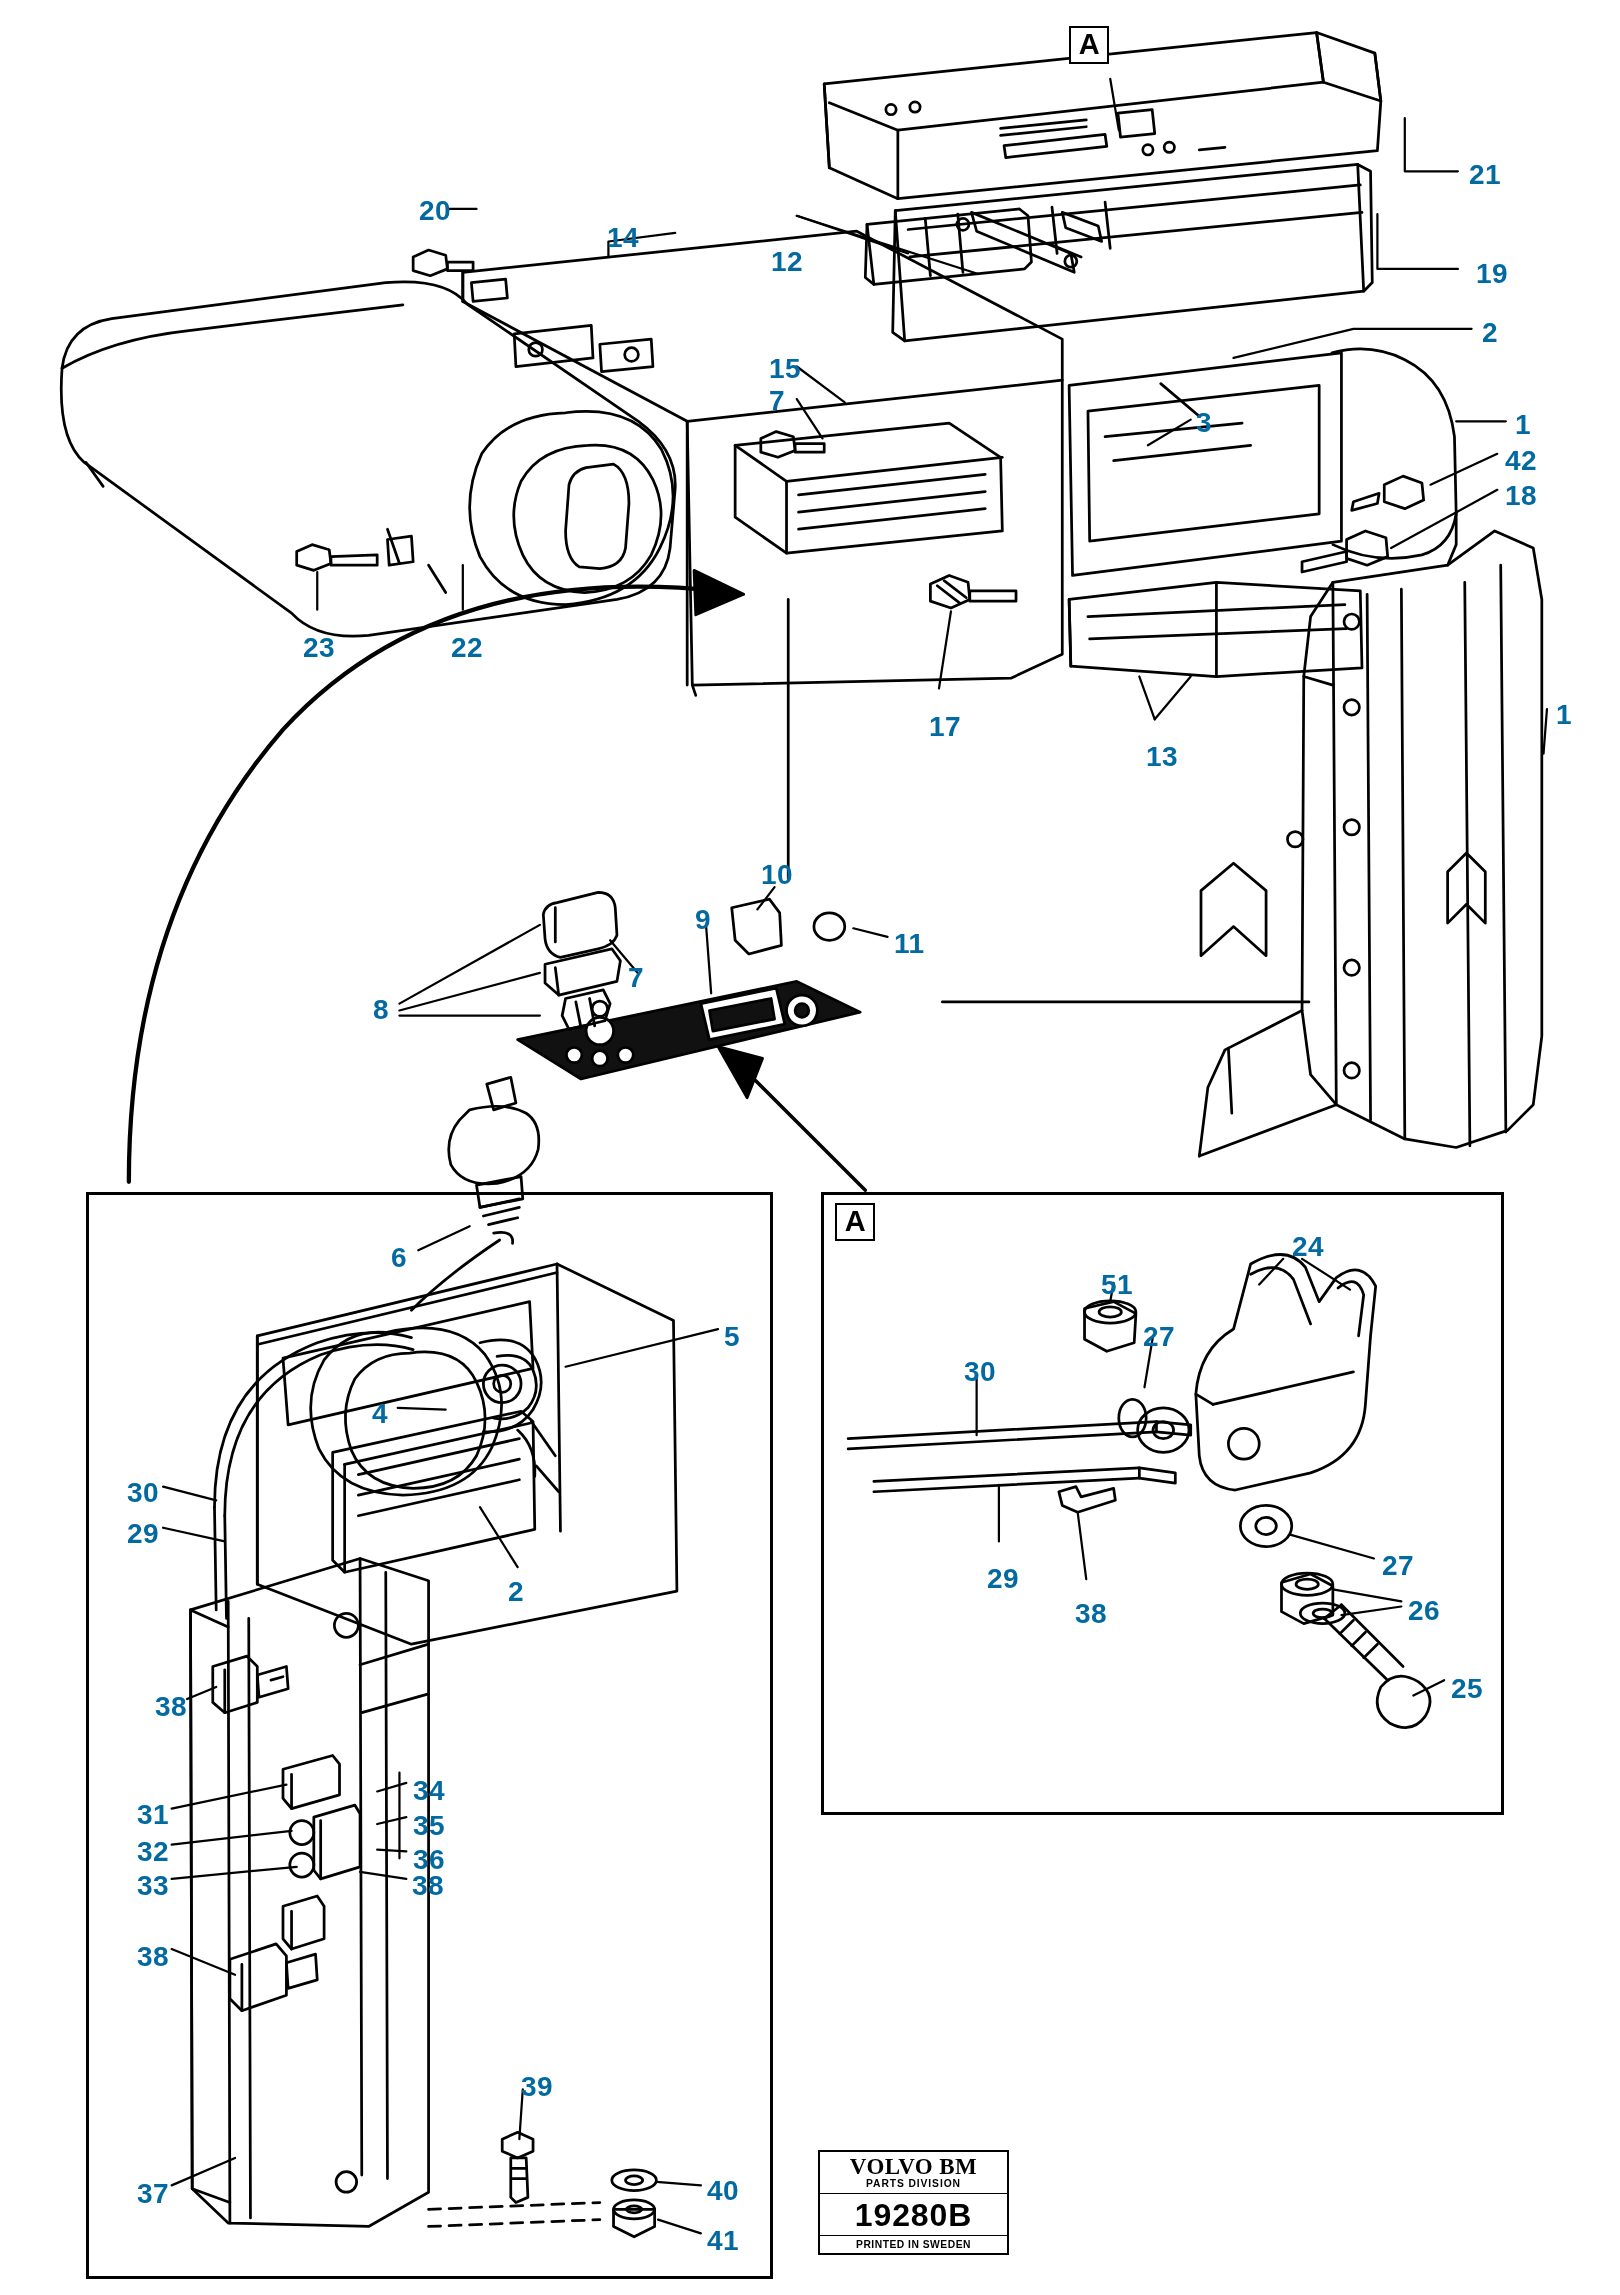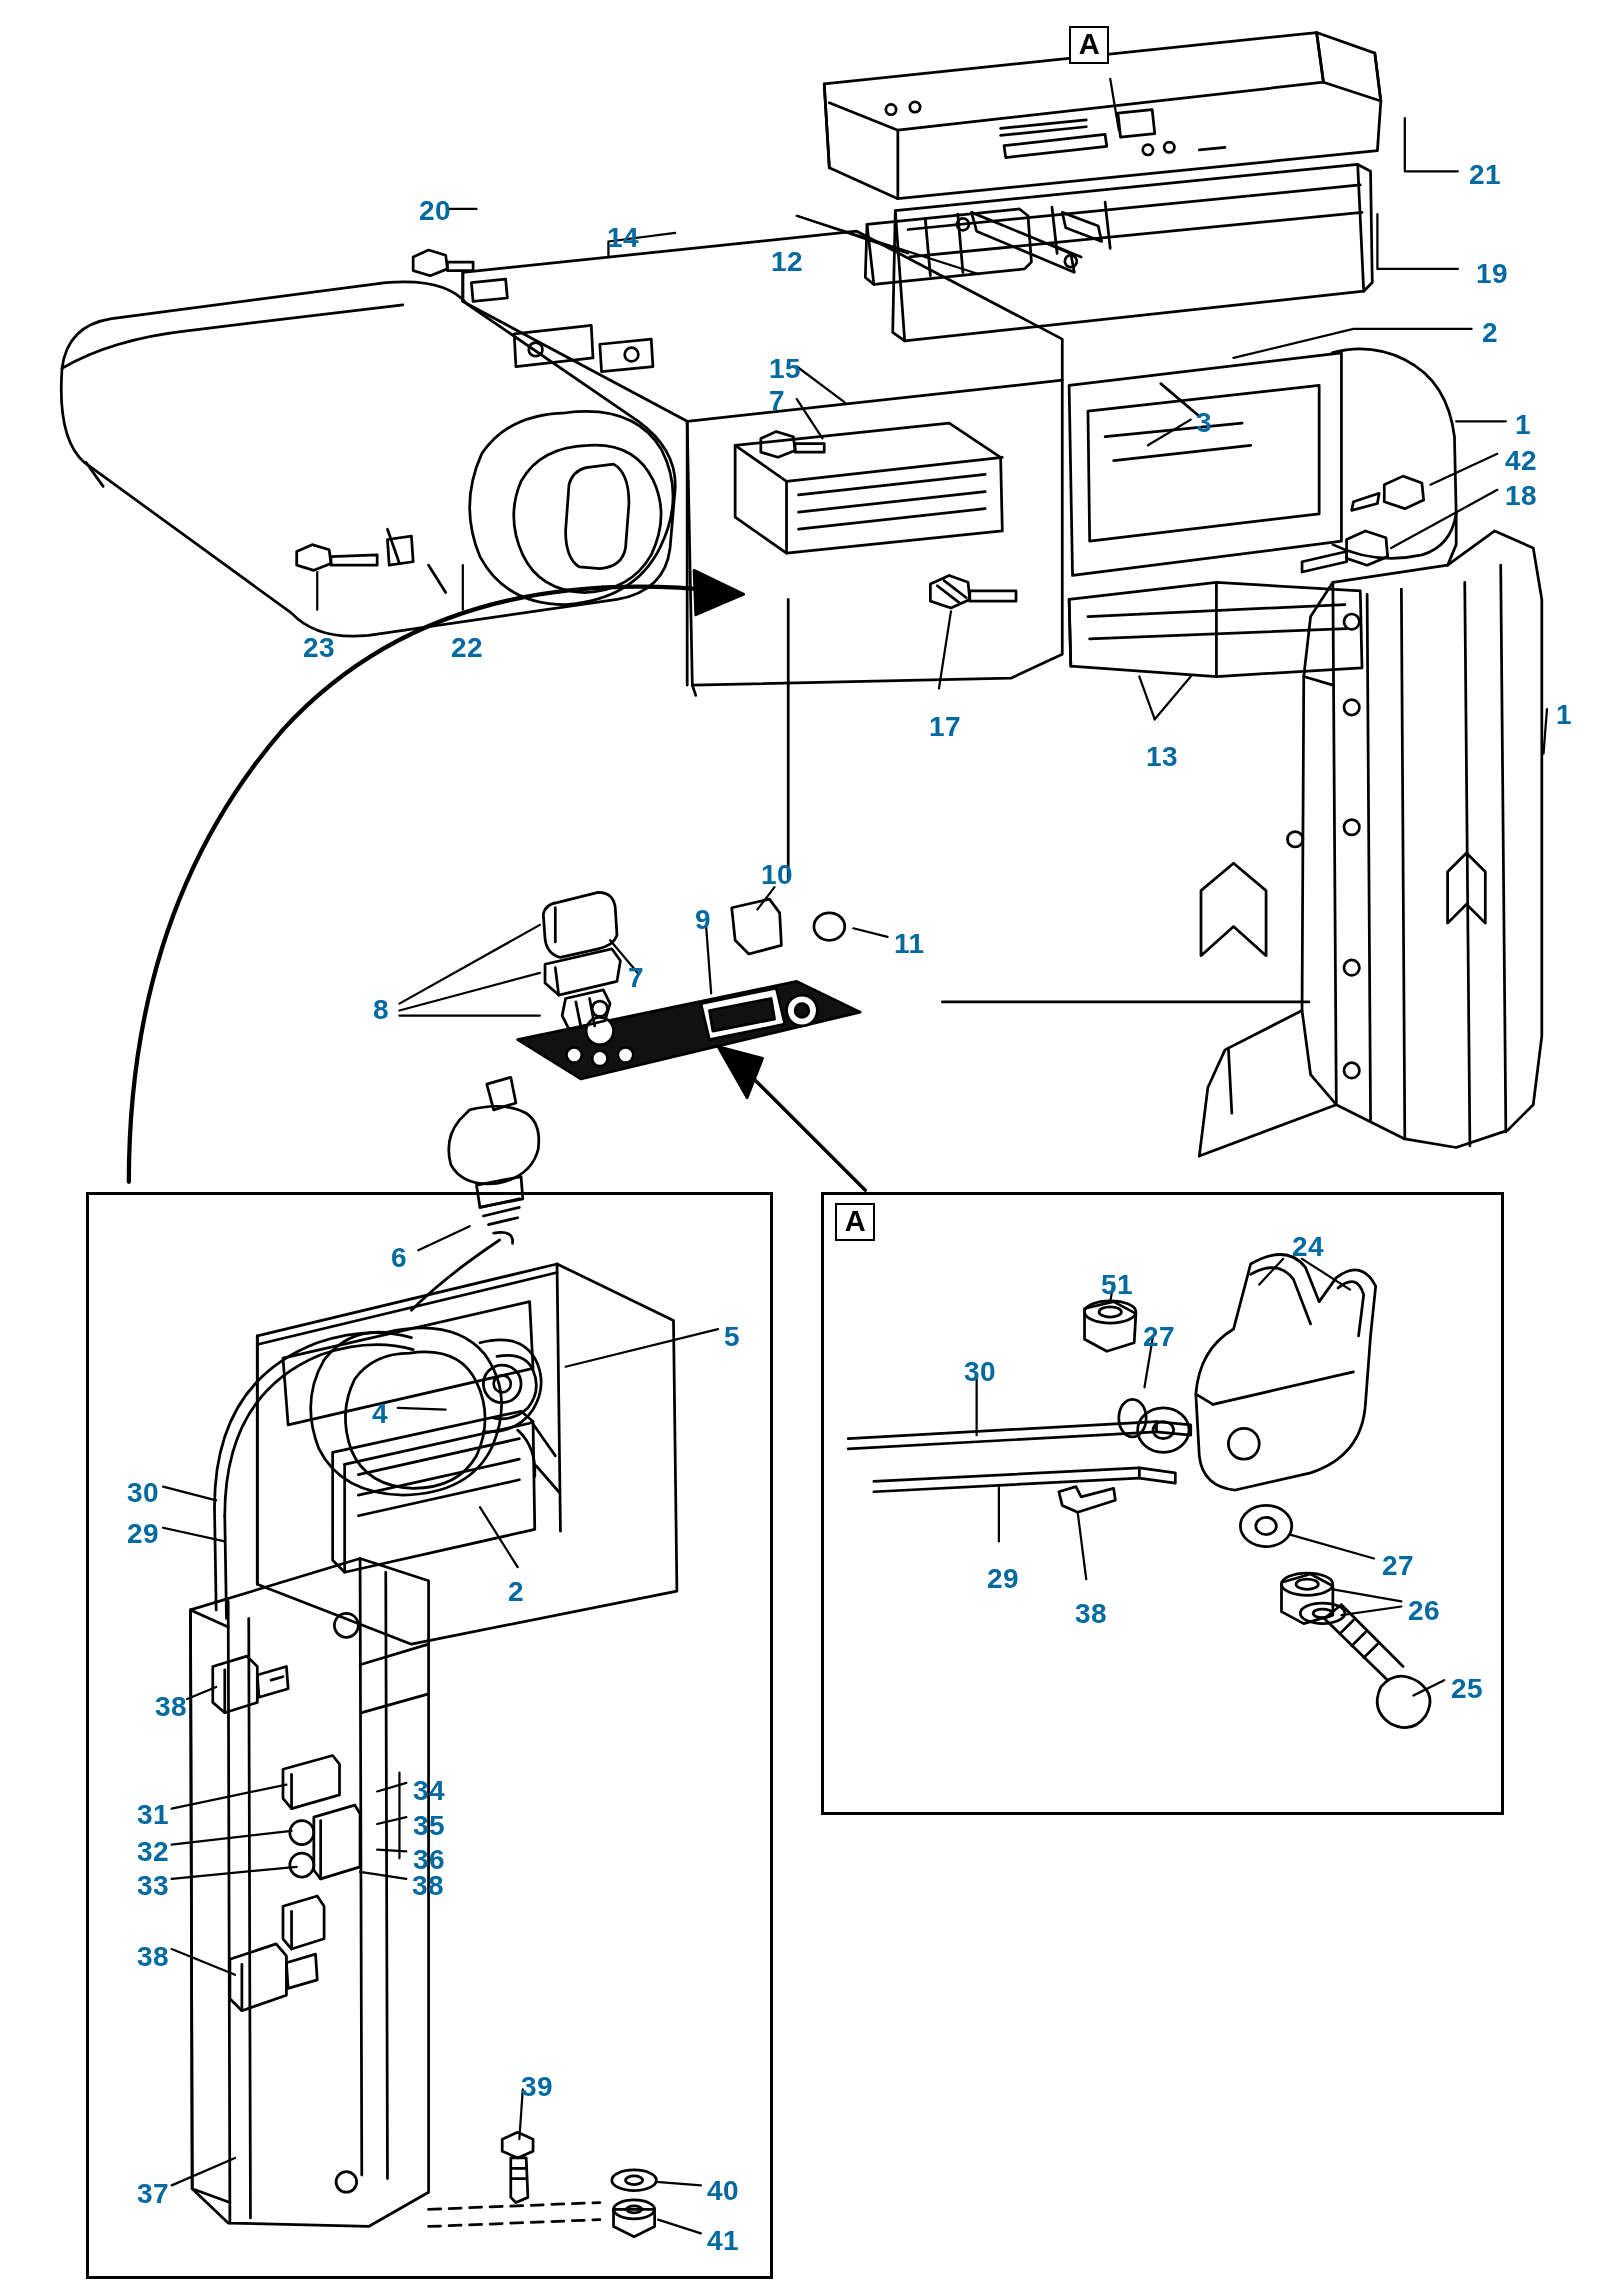--- a/index.html
+++ b/index.html
@@ -536,15 +536,23 @@
   <div class="callout" style="left:1292px; top:1233px;">24</div>
   <div class="callout" style="left:1101px; top:1271px;">51</div>
   <div class="callout" style="left:1143px; top:1323px;">27</div>
   <div class="callout" style="left:964px; top:1358px;">30</div>
   <div class="callout" style="left:987px; top:1565px;">29</div>
   <div class="callout" style="left:1075px; top:1600px;">38</div>
   <div class="callout" style="left:1382px; top:1552px;">27</div>
   <div class="callout" style="left:1408px; top:1597px;">26</div>
   <div class="callout" style="left:1451px; top:1675px;text-align:center;">25</div>
 
+  <div id="logo-block">
+    <div id="logo-top">
+      <div id="logo-brand">VOLVO BM</div>
+      <div id="logo-sub">PARTS DIVISION</div>
+    </div>
+    <div id="logo-number">19280B</div>
+    <div id="logo-printed">PRINTED IN SWEDEN</div>
+  </div>
 
 </div>
 
 
 </body></html>

